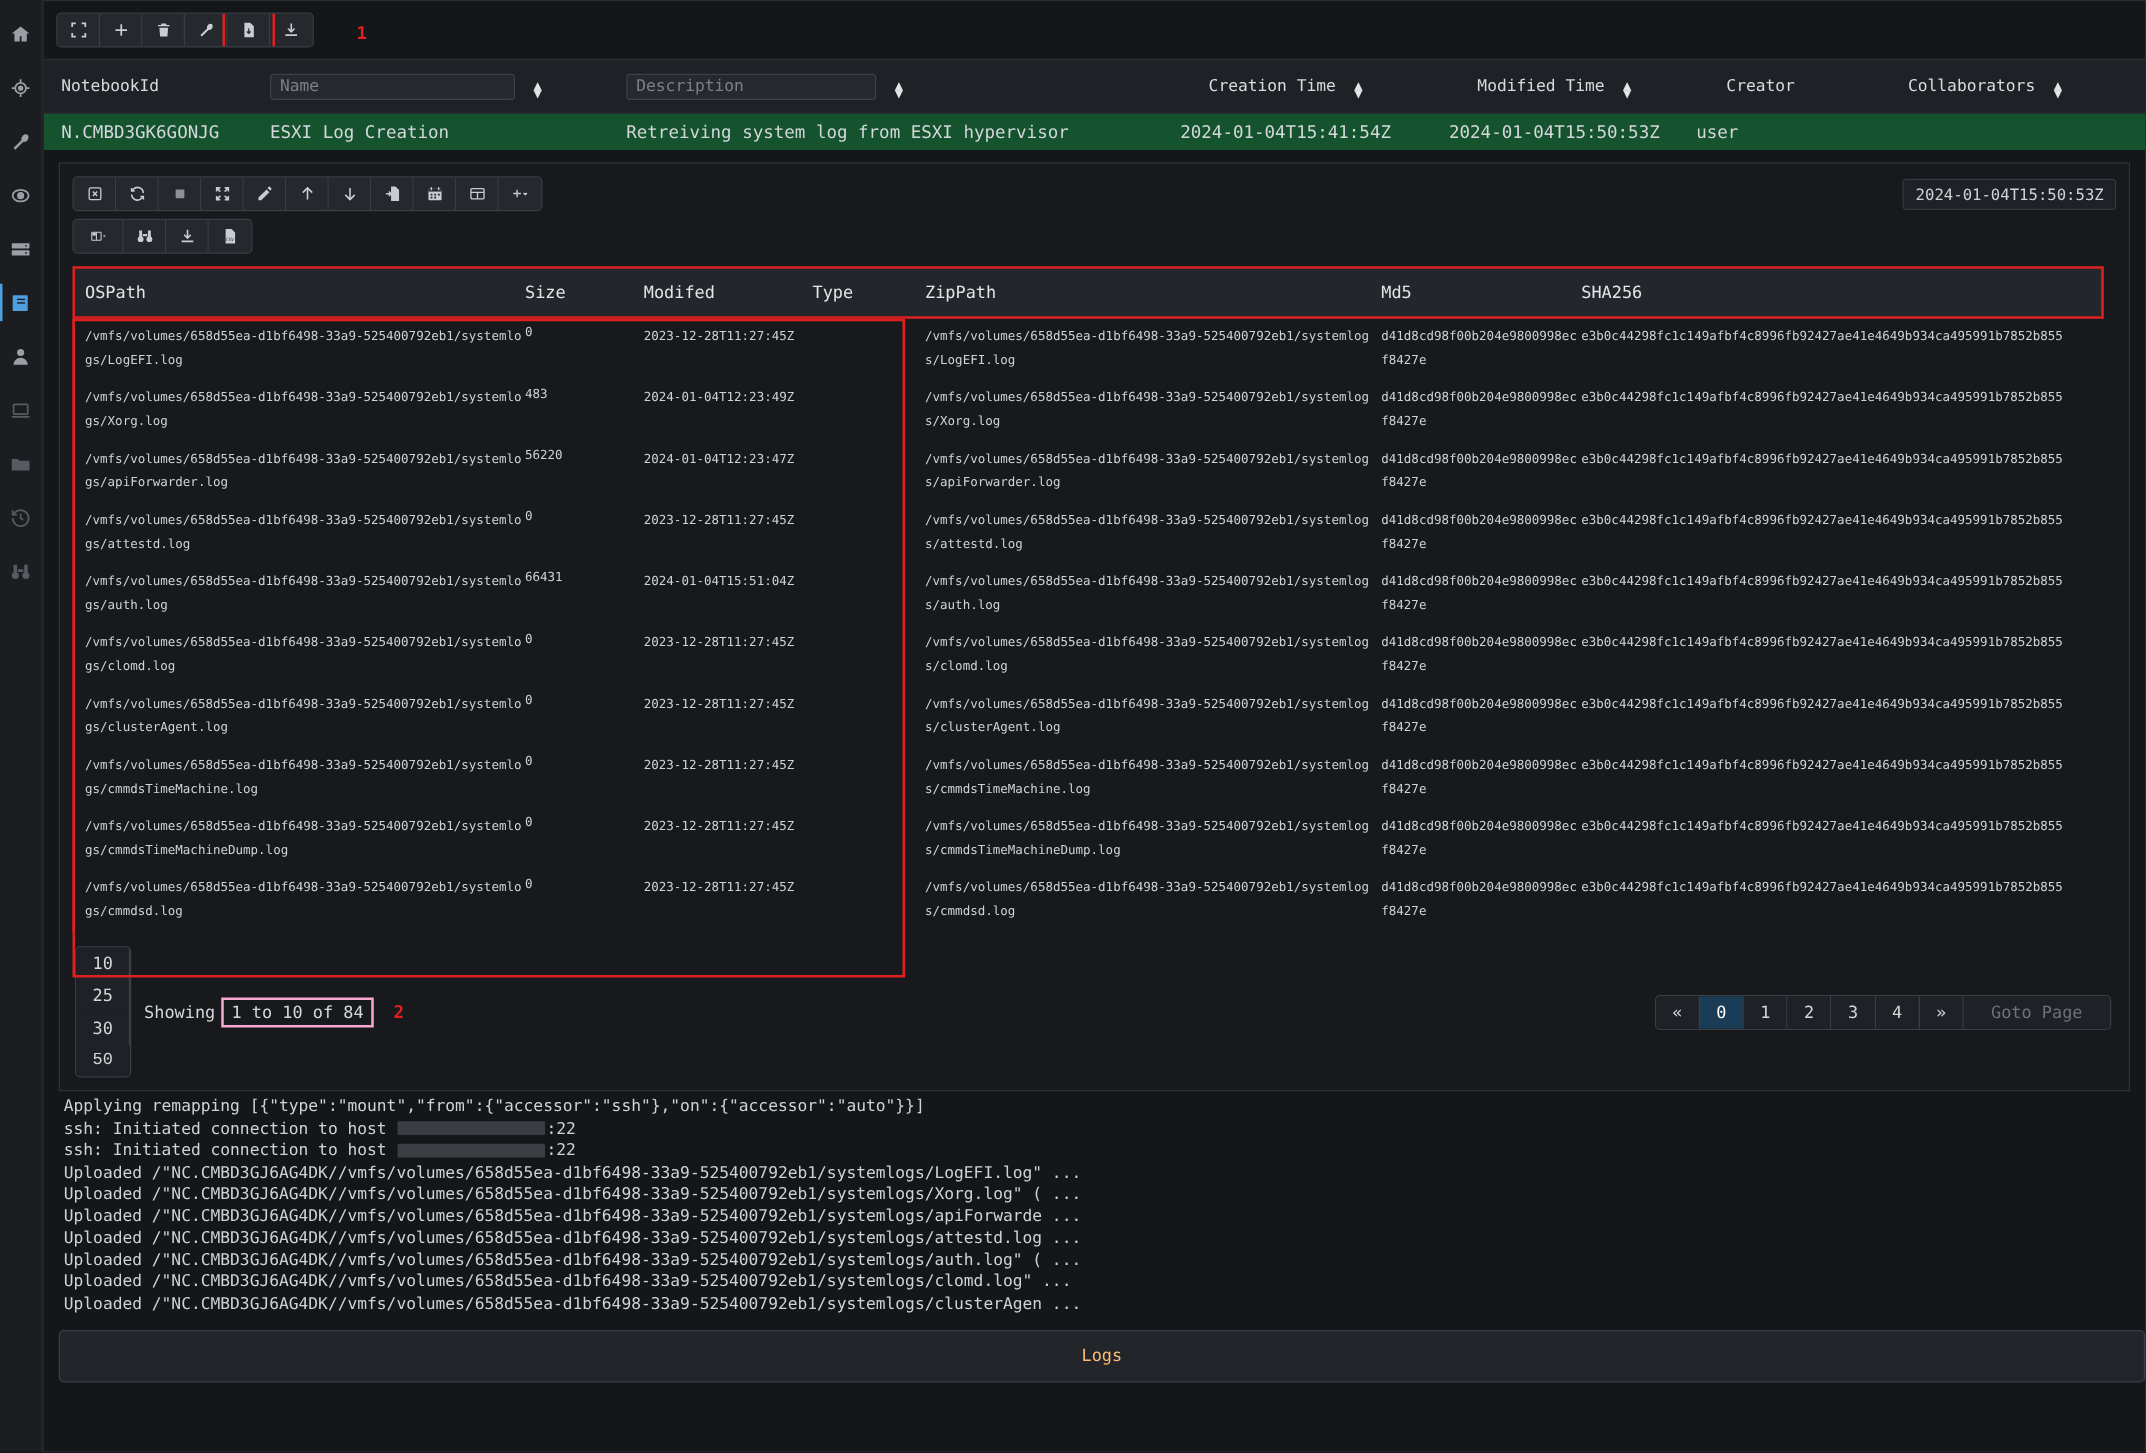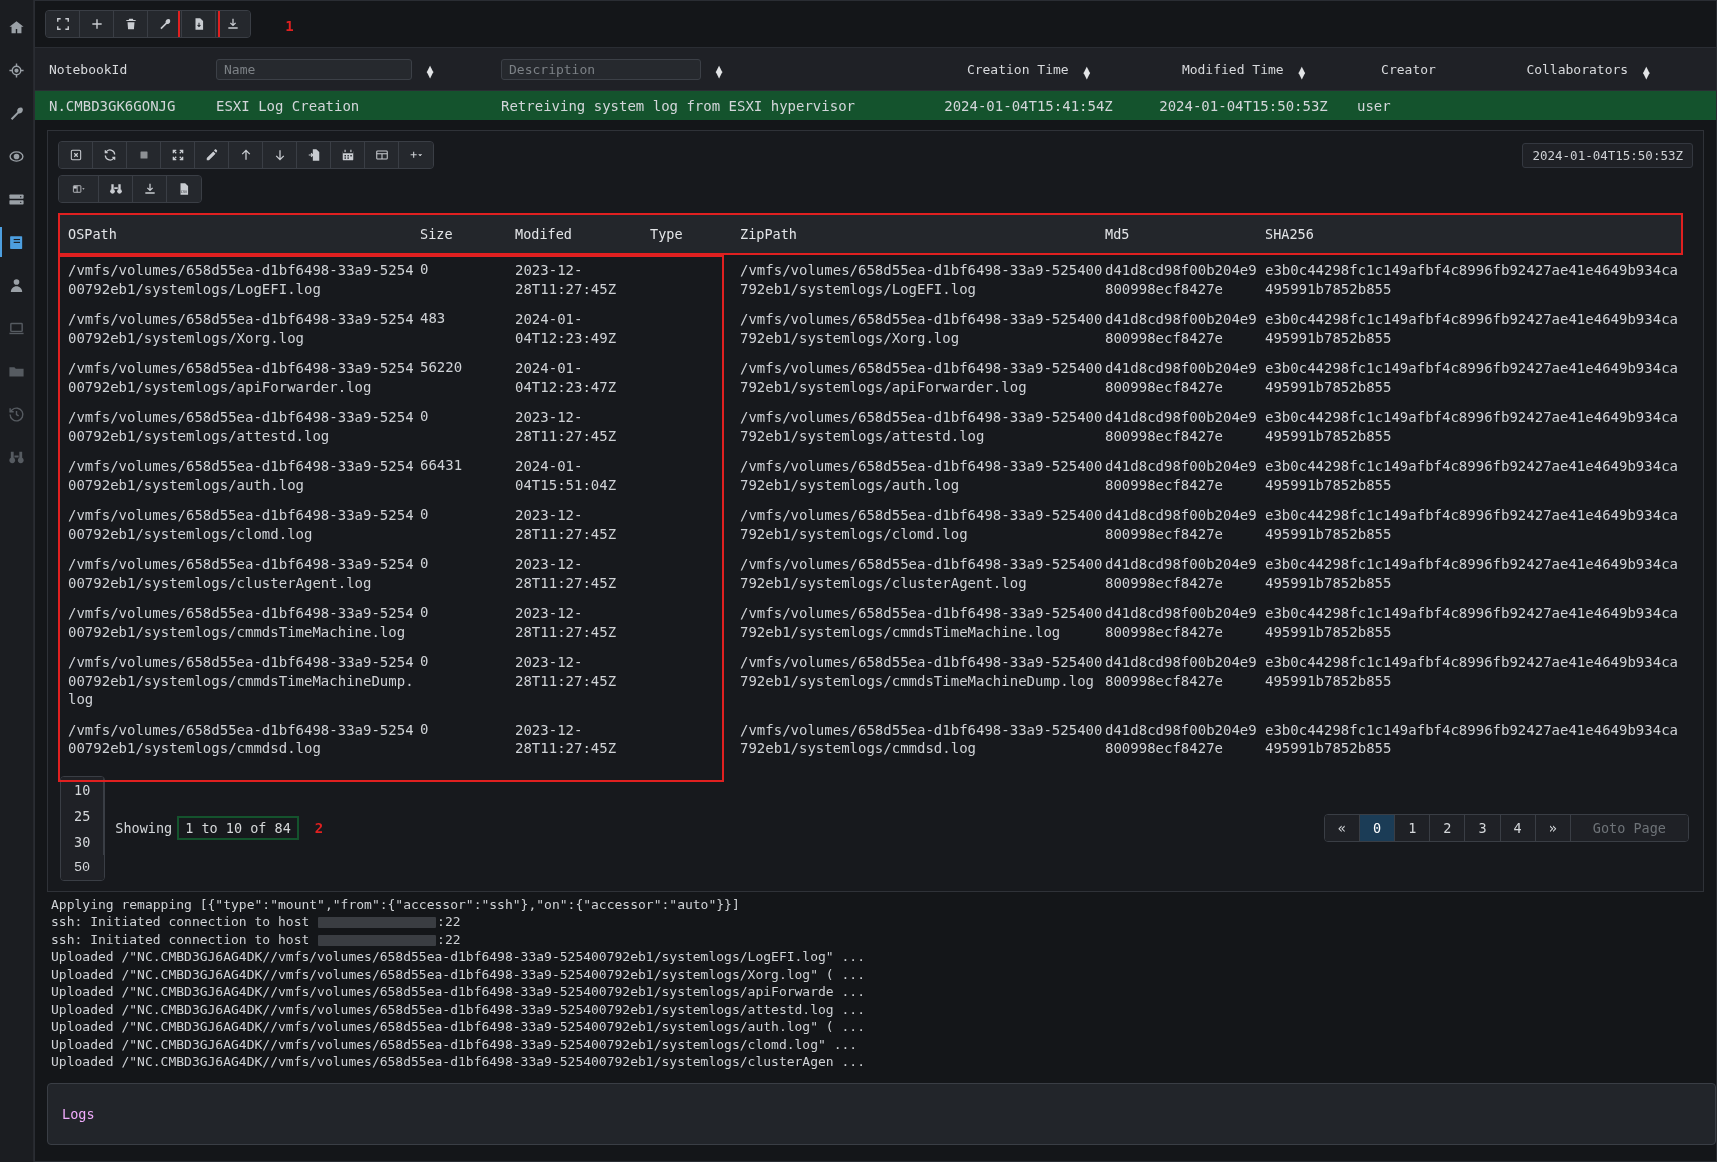--- a/index.html
+++ b/index.html
@@ -118,50 +118,50 @@
     display: flex; background: #23262b;
     border: 2px solid #e02020;
     height: 42px; align-items: center;
     font-size: 13.5px; color: #e3e5e8;
   }
   .dt-body { border-left: 2px solid #e02020; border-right: 0; }
   .dt-body-frame {
     position: absolute; left: 0; top: 42px; width: 666px; height: 527px;
     border: 2px solid #e02020; pointer-events: none;
   }
-  .dt-row { display: flex; font-size: 14px; color: #cfd2d6; padding: 6px 0; align-items: flex-start; }
+  .dt-row { display: flex; font-size: 10px; color: #cfd2d6; padding: 6px 0; align-items: flex-start; }
   .k-os { width: 360px; padding-left: 8px; word-break: break-all; line-height: 18.5px; }
   .k-size { width: 95px; }
   .k-mod { width: 135px; line-height: 18.5px; }
   .k-type { width: 90px; }
   .k-zip { width: 365px; word-break: break-all; line-height: 18.5px; }
   .k-md5 { width: 160px; word-break: break-all; line-height: 18.5px; }
   .k-sha { flex: 1; word-break: break-all; line-height: 18.5px; }
 
   
   .pager { display: flex; align-items: center; justify-content: space-between; padding: 12px 14px 10px 12px; }
   .pgleft { display: flex; align-items: center; }
   .pgsizes { display: inline-flex; border: 1px solid #3a3e45; border-radius: 4px; overflow: hidden; flex-direction: column; }
   .pgsizes div { padding: 5px 13px; border-right: 1px solid #3a3e45; color: #d4d7da; font-size: 13.5px; background: #1f2126; }
   .pgsizes div:last-child { border-right: none; font-family: Liberation Mono, monospace; }
   .showing { margin-left: 10px; font-size: 13.5px; color: #d4d7da; }
-  .showing-box { border: 2px solid #14532d; padding: 2px 6px; margin-left: 5px; display: inline-block; }
+  .showing-box { border: 2px solid #f9a8d4; padding: 2px 6px; margin-left: 5px; display: inline-block; }
   .pgnums { display: inline-flex; border: 1px solid #3a3e45; border-radius: 4px; overflow: hidden; }
   .pgnums div { padding: 5px 13px; border-right: 1px solid #3a3e45; color: #d4d7da; font-size: 13.5px; background: #1f2126; }
   .pgnums div.cur { background: #1b3c56; color: #fff; }
   .pgnums div.goto { color: #6e7378; padding: 5px 22px; border-right: none; }
 
   
   .console { margin: 0 12px; padding: 4px 4px 4px 4px; font-size: 13px; color: #cfd2d6; line-height: 17.5px; }
   .console div { white-space: nowrap; }
   .redact { display: inline-block; width: 118px; height: 11px; background: #3a3d42; vertical-align: middle; border-radius: 1px; margin: 0 1px; }
   .logsbtn {
     margin: 8px 0 0 12px;
     display: inline-block; background: #22252a; border: 1px solid #3a3e45;
-    border-radius: 4px; padding: 22px 14px; font-size: 13.5px; color: #f0abfc;
+    border-radius: 4px; padding: 12px 14px; font-size: 13.5px; color: #fdba74; text-align: center;
   }
 </style>
 </head>
 <body>
 
 <div class="app">
 
   <div class="sidebar">
     <div class="side-item">
       <svg viewBox="0 0 24 24" fill="currentColor">

